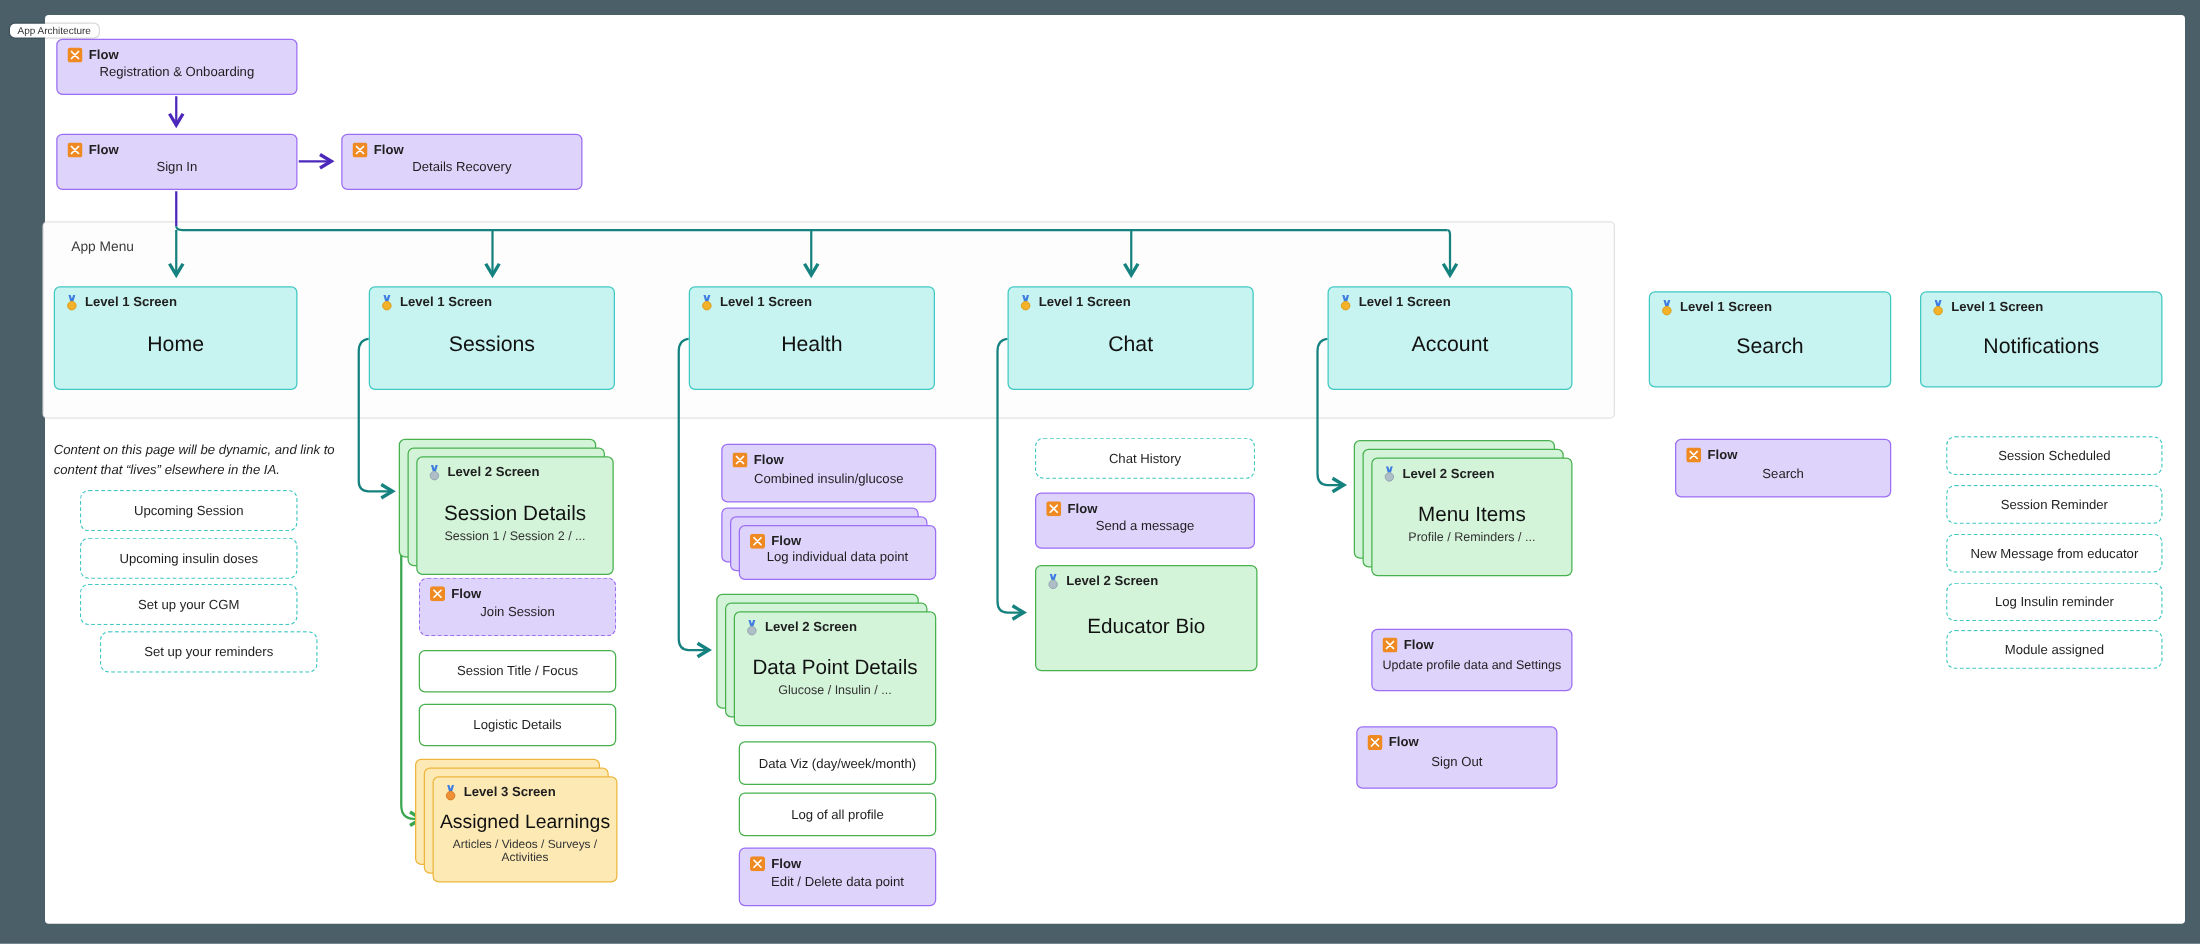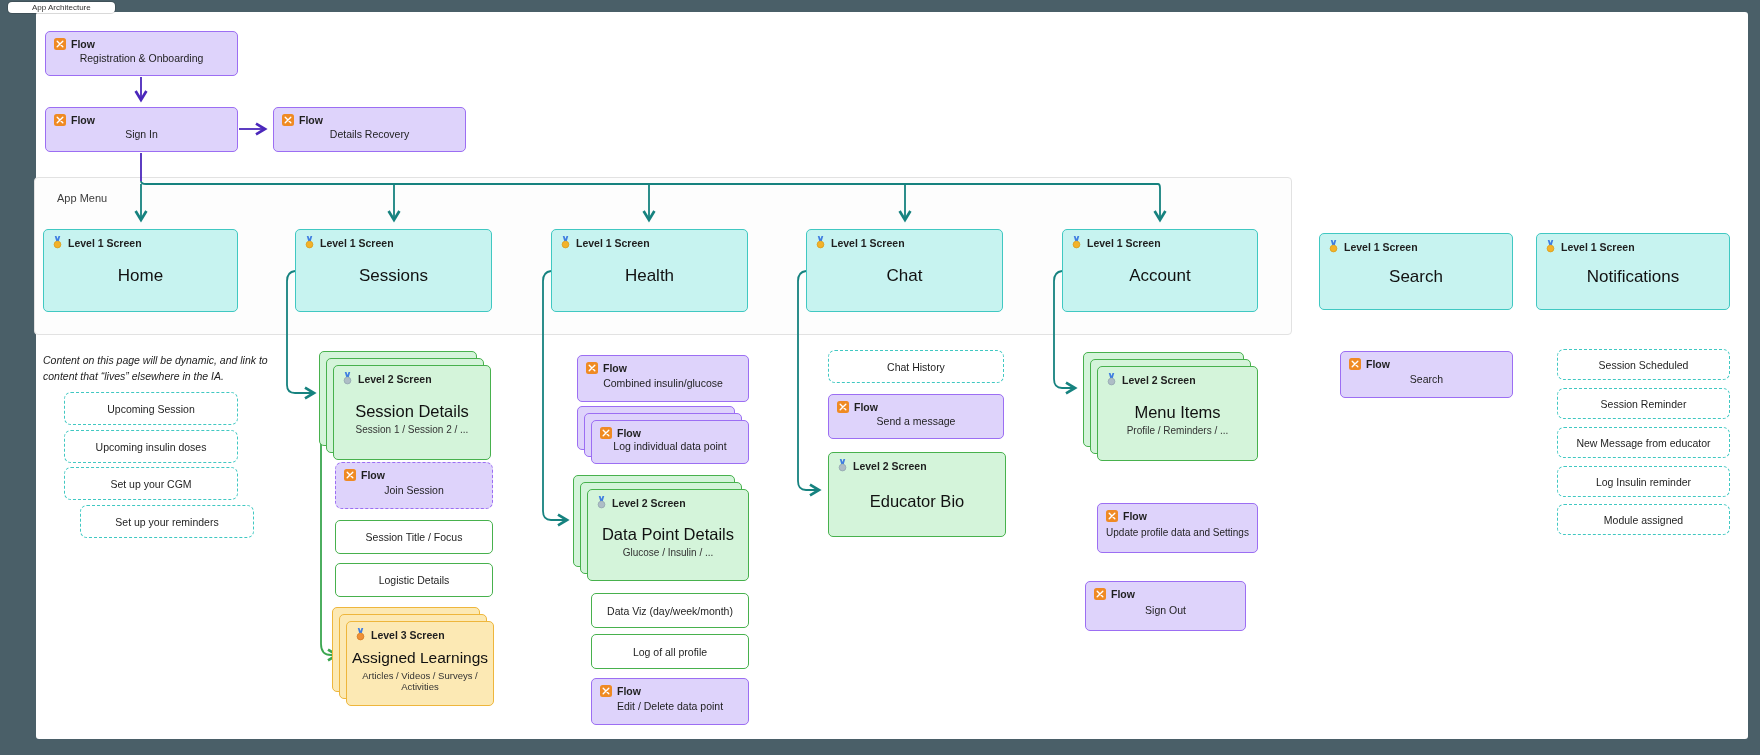--- a/index.html
+++ b/index.html
@@ -4,22 +4,22 @@
 <style>
   html,body{margin:0;padding:0;}
   body{
     width:1760px;height:755px;position:relative;overflow:hidden;
     background:#4a5f68;
     font-family:"Liberation Sans",sans-serif;
     color:#1e1e1e;
   }
   .canvas{position:absolute;left:36px;top:12px;width:1712px;height:727px;background:#ffffff;border-radius:3px;}
   .section-tag{
-    position:absolute;left:8px;top:2px;background:#ffffff;border-radius:4px;
-    font-size:8px;line-height:9px;padding:1px 24px;color:#333;z-index:5;
+    position:absolute;left:8px;top:19px;background:#ffffff;border-radius:4px;
+    font-size:8px;line-height:9px;padding:1px 6px;color:#333;z-index:5;
     box-shadow:0 0 0 1px rgba(0,0,0,0.15);
   }
   svg.wires{position:absolute;left:0;top:0;z-index:1;pointer-events:none;}
 
   .appmenu{
     position:absolute;left:34px;top:177px;width:1256px;height:156px;
     background:#fdfdfd;border:1px solid #e2e2e2;border-radius:4px;z-index:0;
   }
   .appmenu-label{position:absolute;left:22px;top:14px;font-size:11px;color:#3c3c3c;}
 
@@ -35,21 +35,21 @@
   .stack .front{position:absolute;inset:0;}
 
   .purple{background:#ded3fb;border:1.6px solid #9c6ef3;}
   .cyan{background:#c7f3f0;border:1.6px solid #40c8c2;}
   .green{background:#d4f4da;border:1.6px solid #47b14d;}
   .yellow{background:#fce9b4;border:1.6px solid #eeb63c;}
   .white-green{background:#ffffff;border:1.6px solid #47b14d;}
   .dashed-cyan{background:#ffffff;border:1.8px dashed #40c8c2;border-radius:7px;}
   .dashed-purple{background:#ded3fb;border:1.8px dashed #9c6ef3;border-radius:7px;}
 
-  .tagrow{position:absolute;top:6px;left:8px;display:flex;align-items:flex-end;gap:5px;}
+  .tagrow{position:absolute;top:6px;left:8px;display:flex;align-items:flex-start;gap:5px;}
   .taglabel{font-size:10.5px;font-weight:600;color:#1f1f1f;white-space:nowrap;}
   .ctext{font-size:10.5px;color:#1e1e1e;text-align:right;padding:0 8px;margin-top:8px;}
   .plain .ctext{margin-top:0;}
   .title1{font-size:17px;font-weight:500;color:#111;margin-top:10px;}
   .title2{font-size:16.5px;font-weight:500;color:#111;text-align:right;}
   .sub{font-size:10px;color:#333;margin-top:3px;text-align:center;}
   .cstack{display:flex;flex-direction:column;align-items:center;margin-top:12px;}
 
   .note{
     position:absolute;left:43px;top:352px;width:252px;z-index:2;

